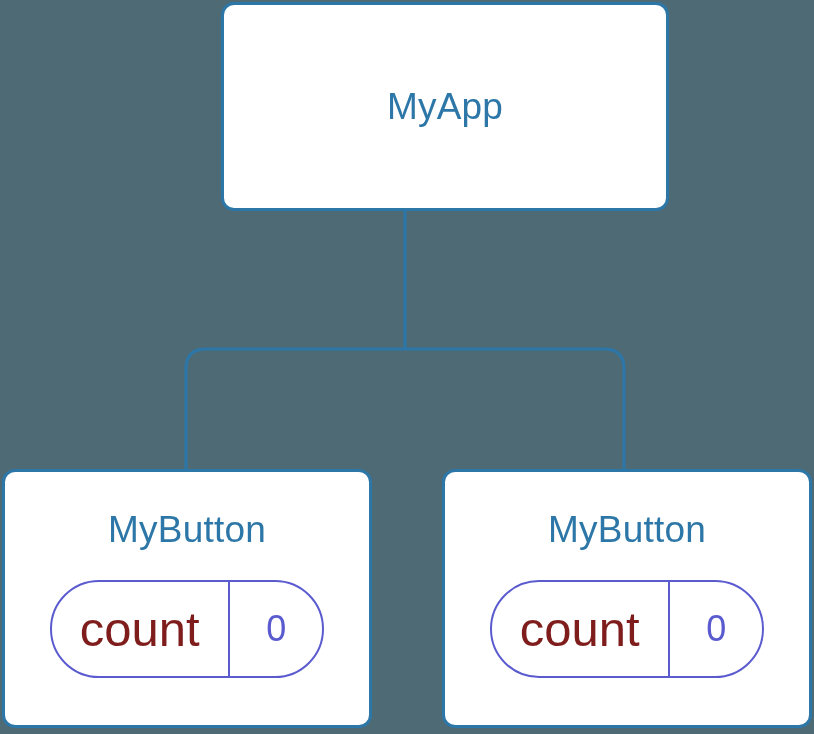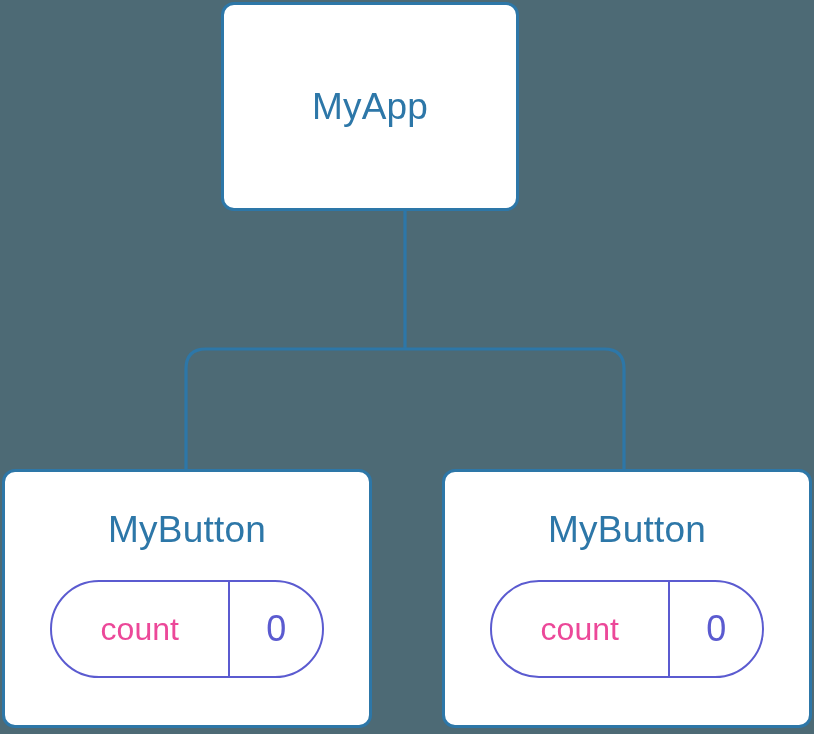--- a/index.html
+++ b/index.html
@@ -44,21 +44,21 @@
     box-sizing: border-box;
     z-index: 2;
     display: flex;
     flex-direction: column;
     align-items: center;
   }
 
   .node-root {
     left: 221px;
     top: 2px;
-    width: 298px;
+    width: 448px;
     height: 209px;
     justify-content: center;
   }
 
   .node-child-left {
     left: 2px;
     top: 469px;
     width: 370px;
     height: 259px;
   }
@@ -96,22 +96,22 @@
     background: transparent;
     overflow: hidden;
   }
 
   .pill-key {
     display: flex;
     align-items: center;
     justify-content: center;
     padding: 0 28px;
     min-width: 120px;
-    color: #ec4899;
-    font-size: 32px;
+    color: #7f1d1d;
+    font-size: 49px;
     line-height: 1;
     white-space: nowrap;
   }
 
   .pill-divider {
     width: 2.5px;
     background: #5b5bd0;
     flex: 0 0 auto;
   }
 

